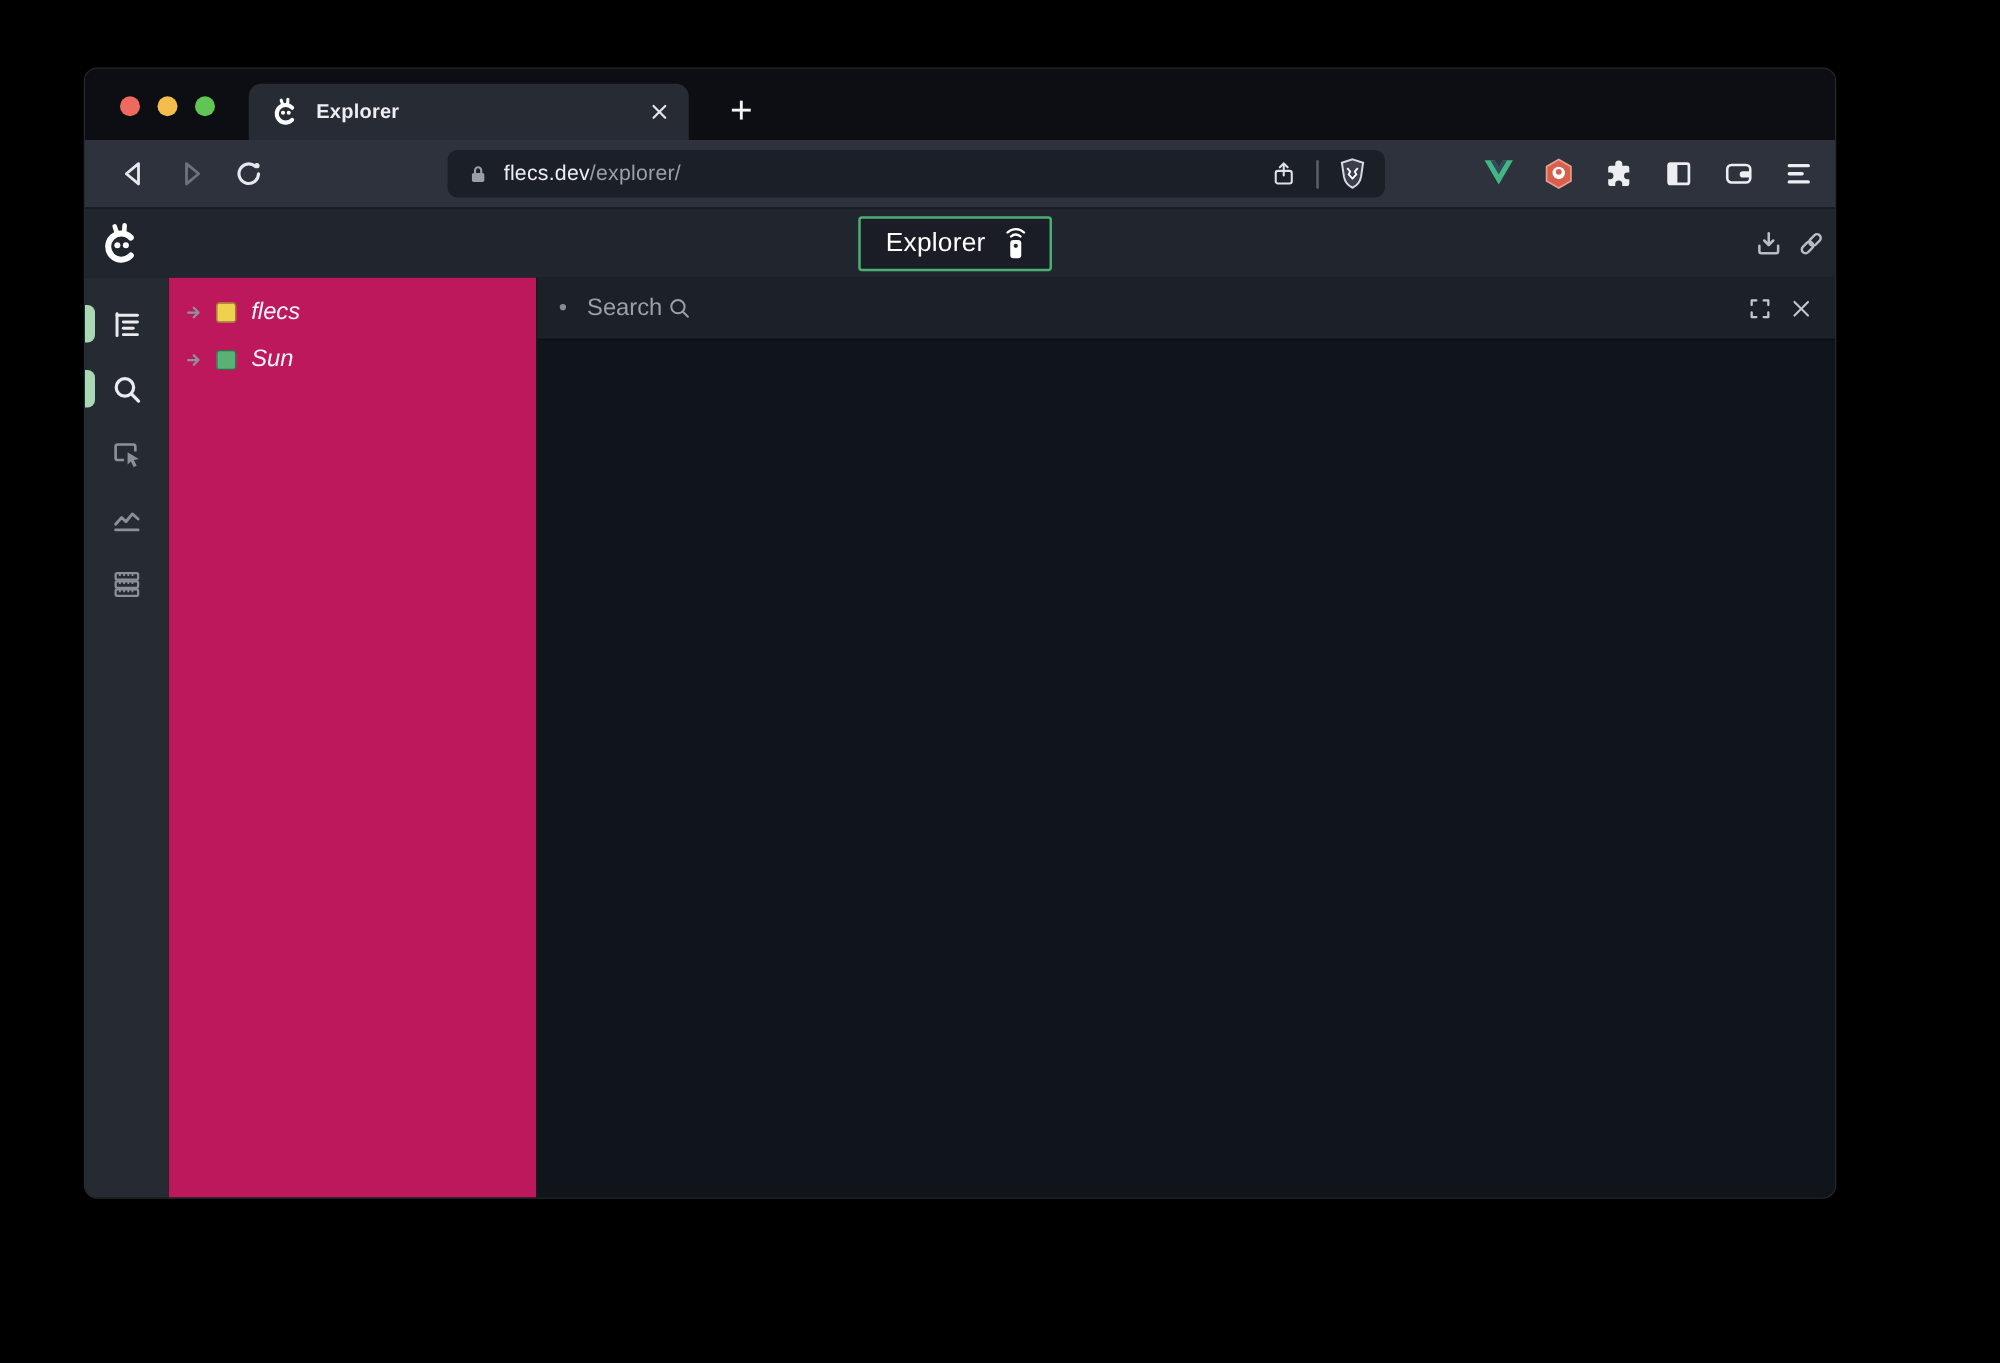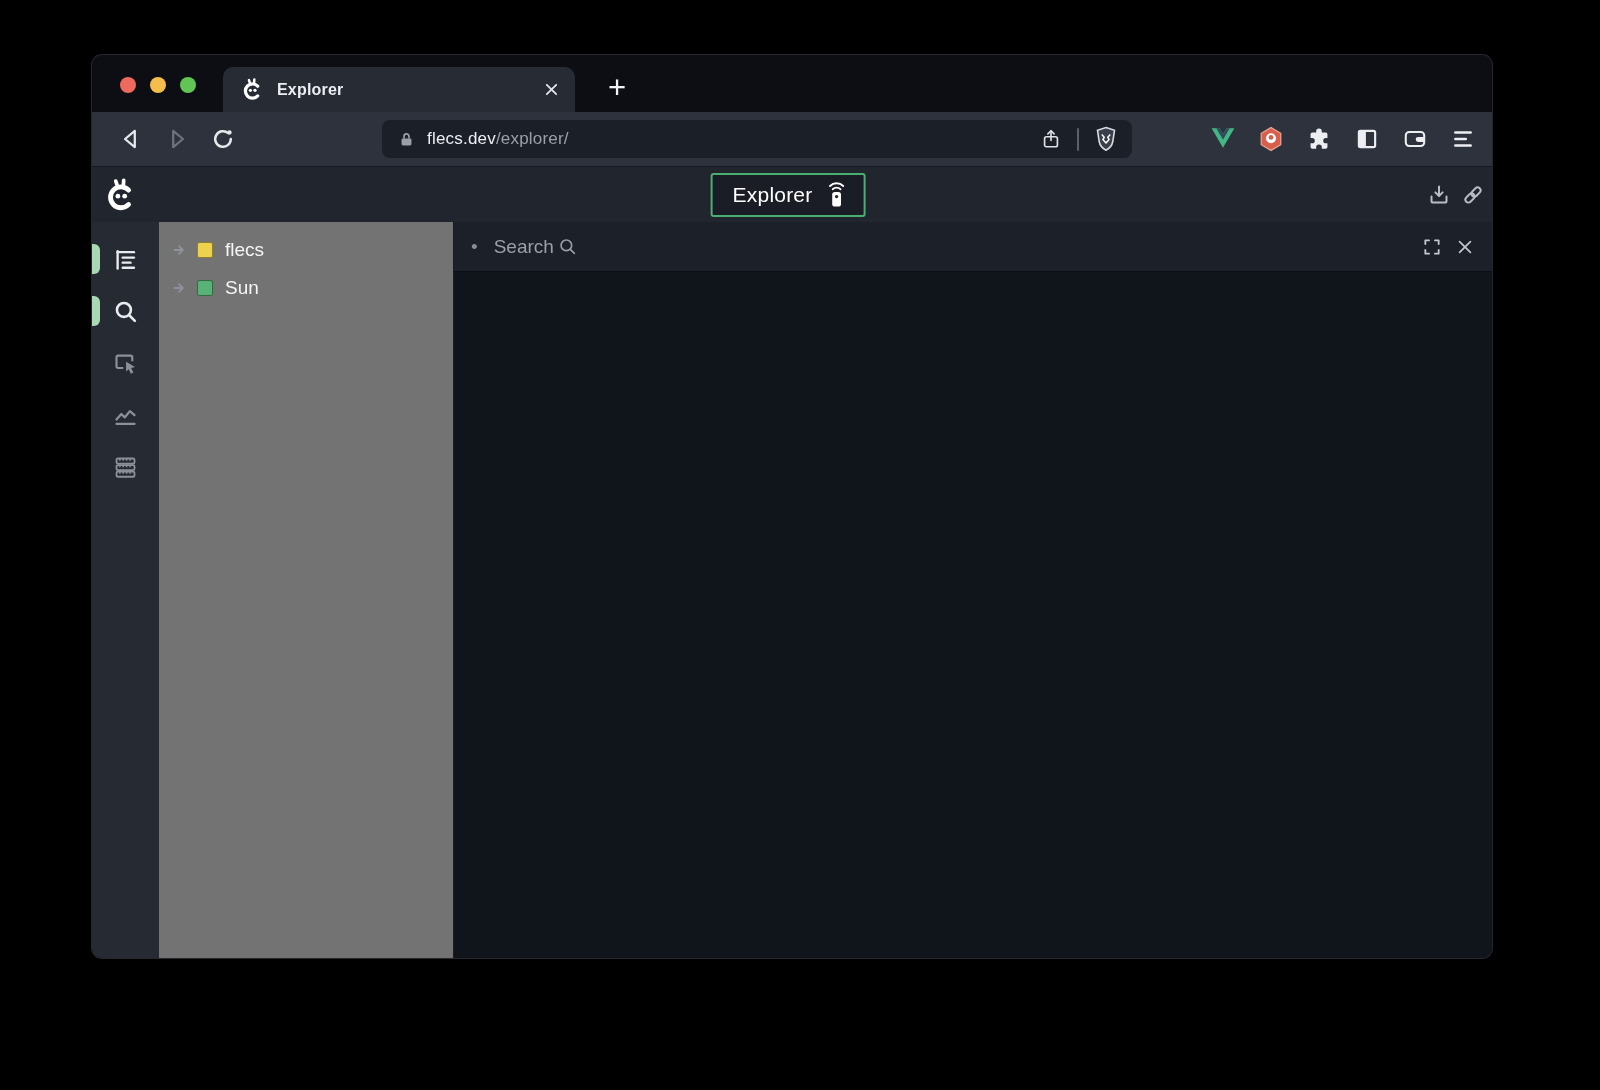--- a/index.html
+++ b/index.html
@@ -1,19 +1,19 @@
 <!DOCTYPE html>
 <html><head>
 <meta charset="utf-8">
 <style>
   * { margin:0; padding:0; box-sizing:border-box; }
   html,body { width:1600px; height:1090px; background:#000; overflow:hidden;
     font-family:"Liberation Sans","DejaVu Sans",sans-serif; }
 
-  .window { position:absolute; left:92px; top:55px; width:1400px; height:903px;
+  .window { position:absolute; left:68px; top:55px; width:1400px; height:903px;
     border-radius:10px; overflow:hidden; background:#10141b; display:flex; flex-direction:column;
     box-shadow:0 0 0 1px rgba(110,116,130,.35), 0 22px 60px rgba(0,0,0,.75); }
 
   
   .tab-bar { height:57px; background:#0c0e14; flex:0 0 auto; position:relative;
     display:flex; align-items:flex-end; }
   .traffic-lights { position:absolute; left:28px; top:22px; display:flex; gap:14px; }
   .light { width:16px; height:16px; border-radius:50%; }
   .tab { margin-left:131px; width:352px; height:45px; background:#262b34;
     border-radius:10px 10px 0 0; display:flex; align-items:center; padding:0 16px 0 18px; gap:13px; }
@@ -63,21 +63,21 @@
   .content { flex:1; display:flex; min-height:0; }
 
   .activity-bar { width:67px; background:#262a33; position:relative; flex:0 0 auto;
     display:flex; flex-direction:column; align-items:center; padding-top:11px; }
   .act-slot { height:52px; width:100%; display:flex; align-items:center; justify-content:center; }
   .act-icon { width:27px; height:27px; color:#8b9099; }
   .act-icon.active { color:#e9ebee; }
   .pill { position:absolute; left:-5px; width:13px; height:30px; border-radius:6px; }
   .pill.p1 { top:22px; } .pill.p2 { top:74px; }
 
-  .tree-panel { width:294px; background:#737373; flex:0 0 auto; padding-top:9px; }
+  .tree-panel { width:294px; background:#be185d; flex:0 0 auto; padding-top:9px;font-style:italic; }
   .tree-row { height:38px; display:flex; align-items:center; padding-left:13px; gap:9px; cursor:pointer; }
   .expand-icon { width:16px; height:16px; color:#8d929b; flex:0 0 auto; }
   .square { width:16px; height:16px; border-radius:2.5px; flex:0 0 auto;
     box-shadow:inset 0 0 0 1px rgba(0,0,0,.4); }
   .tree-label { font-size:19px; color:#f4f5f7; margin-left:3px; }
 
   .main-panel { flex:1; background:#10141b; display:flex; flex-direction:column;
     border-left:1px solid #181c24; min-width:0; }
   .search-header { height:50px; background:#1c2029; flex:0 0 auto;
     display:flex; align-items:center; padding:0 17px; gap:16px;

